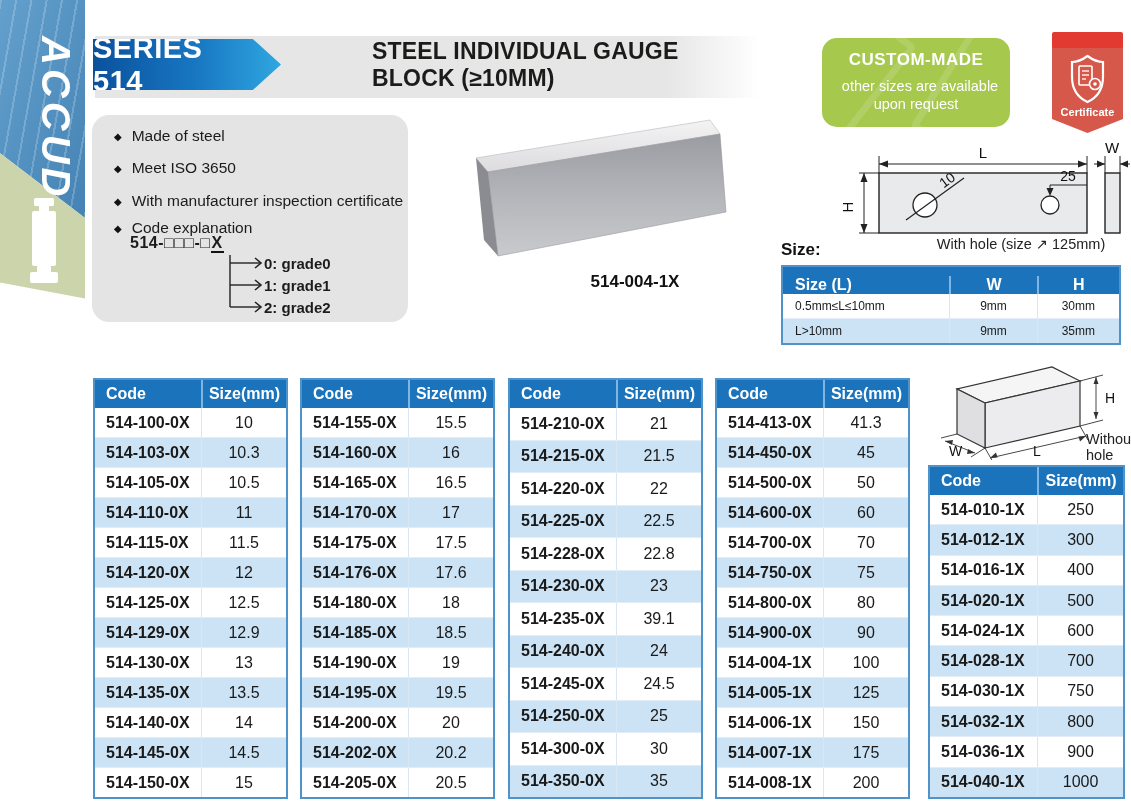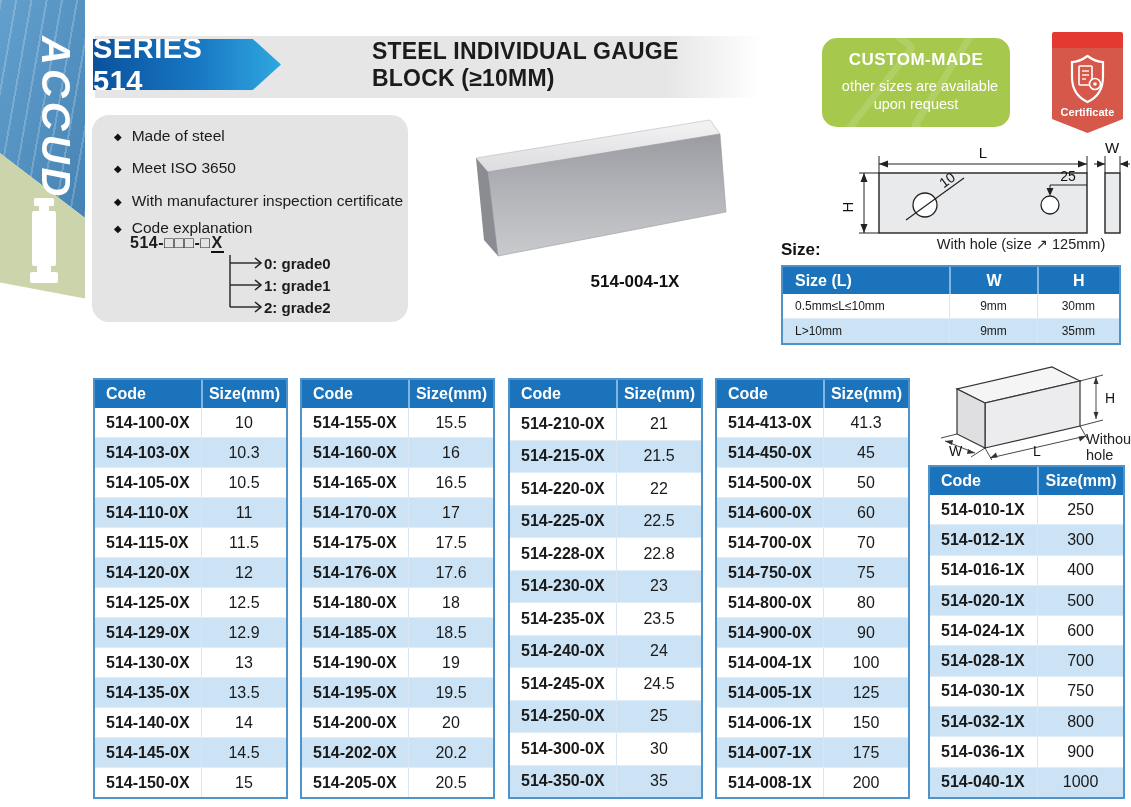--- a/index.html
+++ b/index.html
@@ -76,21 +76,21 @@
   .tbody .trow:nth-child(even){background:#cbe3f5;}
   .tcell{display:flex;align-items:center;box-sizing:border-box;font-size:16px;color:#1a1a1a;}
   .tcell + .tcell{border-left:1px solid #d9e7f4;}
 
   .code-table .thead{height:28px;}
   .code-table .hc0{width:55.5%;padding-left:11px;}
   .code-table .hc1{width:44.5%;justify-content:center;}
   .code-table .tcell.c0{width:55.5%;padding-left:11px;font-weight:bold;}
   .code-table .tcell.c1{width:44.5%;justify-content:center;}
 
-  .size-table .thead{height:27px;}
+  .size-table .thead{height:27px;align-items:flex-end;}
   .size-table .hc0{width:49.5%;padding-left:12px;}
   .size-table .hc1{width:26%;justify-content:center;}
   .size-table .hc2{width:24.5%;justify-content:center;}
   .size-table .tcell{font-size:12px;}
   .size-table .tcell.c0{width:49.5%;padding-left:12px;}
   .size-table .tcell.c1{width:26%;justify-content:center;}
   .size-table .tcell.c2{width:24.5%;justify-content:center;}
 
   #t1{left:93px;top:378px;width:195px;height:421px;}
   #t2{left:300px;top:378px;width:195px;height:421px;}
@@ -435,21 +435,21 @@
         <div class="trow">
           <div class="tcell c0">514-228-0X</div>
           <div class="tcell c1">22.8</div>
         </div>
         <div class="trow">
           <div class="tcell c0">514-230-0X</div>
           <div class="tcell c1">23</div>
         </div>
         <div class="trow">
           <div class="tcell c0">514-235-0X</div>
-          <div class="tcell c1">23.5</div>
+          <div class="tcell c1">39.1</div>
         </div>
         <div class="trow">
           <div class="tcell c0">514-240-0X</div>
           <div class="tcell c1">24</div>
         </div>
         <div class="trow">
           <div class="tcell c0">514-245-0X</div>
           <div class="tcell c1">24.5</div>
         </div>
         <div class="trow">

